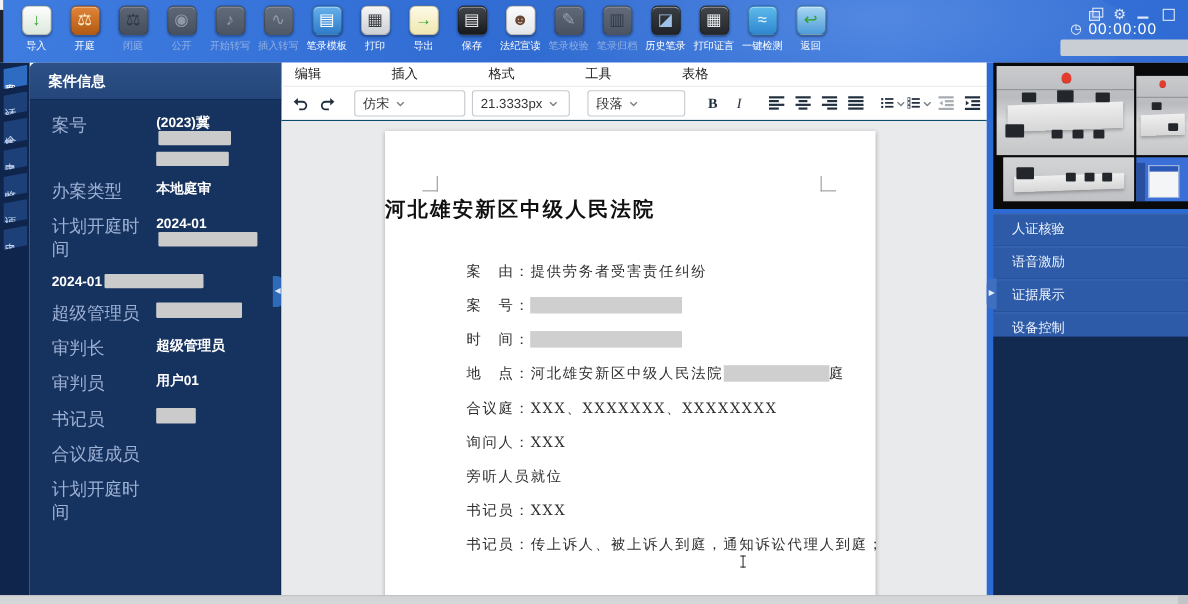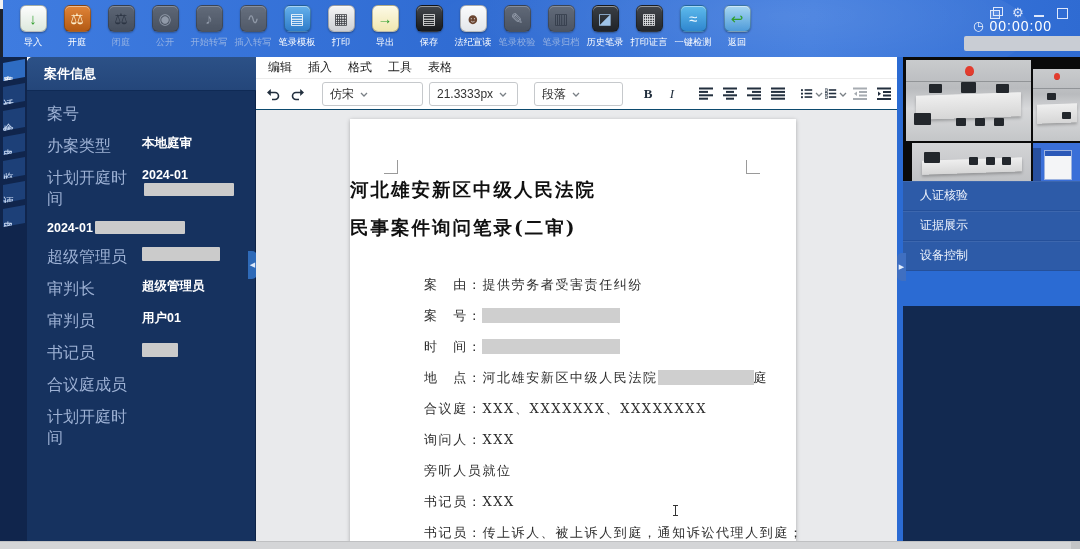--- a/index.html
+++ b/index.html
@@ -48,21 +48,21 @@
   .redact{display:inline-block;background:#cbcbcb;height:13px;vertical-align:-2px;border-radius:1px;}
   .rd-case1{width:66px;margin-left:2px;}
   .rd-case2{width:66px;margin-top:4px;}
   .rd-date{width:90px;margin-left:2px;}
   .rd-court{width:78px;height:14px;}
   .rd-clerk{width:36px;height:14px;}
   .panel-handle-left{position:absolute;left:248px;top:251px;width:9px;height:28px;background:#2e6ab8;
     border-radius:0 5px 5px 0;color:#dce8fa;font-size:7px;line-height:28px;text-align:center;cursor:pointer;}
   
   .editor{position:absolute;left:256px;top:57px;width:641px;height:484px;background:#fff;}
-  .menubar{height:21px;display:flex;align-items:center;border-bottom:1px solid #ececec;padding-left:4px;}
+  .menubar{height:21px;display:flex;align-items:center;border-bottom:1px solid #ececec;padding-left:4px;gap:48px;}
   .menu-item{font-size:12px;color:#222;padding:0 8px;cursor:pointer;}
   .tbar{height:30px;display:flex;align-items:center;border-bottom:2px solid #0c4a6e;padding-left:5px;text-align:right;}
   .tbtn{min-width:22px;height:22px;display:flex;align-items:center;justify-content:center;border-radius:3px;
     color:#222f3e;cursor:pointer;margin:0 1px;}
   .tbtn svg{display:block;}
   .tbtn.disabled{opacity:.4;}
   .tsep{width:1px;height:18px;background:#e0e0e0;margin:0 5px;}
   .tsel{height:22px;border:1px solid #c6c9cc;border-radius:3px;display:flex;align-items:center;
     padding:0 4px 0 7px;font-size:12px;color:#333;margin:0 3px;cursor:pointer;background:#fff;}
   .tsel .cv{margin-left:6px;display:flex;}
@@ -98,21 +98,21 @@
   .cam-share{left:130px;top:86px;width:47px;height:40px;background:#3a6fd8;}
   .emblem{position:absolute;left:50%;margin-left:-4px;top:6px;width:9px;height:10px;border-radius:50% 50% 45% 45%;
     background:radial-gradient(circle at 50% 40%,#e23c2e 60%,#a81f17);}
   .bench{position:absolute;left:8%;right:8%;top:42%;height:30%;background:linear-gradient(180deg,#efefef,#d6d6d6);
     transform:skewY(-2deg);box-shadow:0 2px 3px rgba(0,0,0,.25);}
   .mon{position:absolute;width:13px;height:9px;background:#23272c;border-radius:1px;}
   .wallline{position:absolute;left:0;right:0;top:26%;height:1px;background:rgba(90,95,100,.45);}
   .share-doc{position:absolute;left:11px;top:7px;width:26px;height:28px;background:#f4f5f7;border:1px solid #9db3e0;}
   .share-head{position:absolute;left:0;top:0;width:100%;height:5px;background:#2b59b8;}
   .share-side{position:absolute;left:0;top:5px;width:8px;height:35px;background:#28509f;}
-  .rp-buttons{position:absolute;left:6px;top:124px;width:177px;}
+  .rp-buttons{position:absolute;left:6px;top:137px;width:177px;}
   .rp-btn{height:29px;line-height:29px;padding-left:17px;color:#eef3fc;font-size:12px;background:#2d5ba8;
     border-bottom:1px solid #25509a;box-shadow:inset 0 1px 0 rgba(255,255,255,.08);cursor:pointer;}
   .rp-rest{position:absolute;left:6px;top:249px;width:177px;height:235px;background:#122950;}
   .panel-handle-right{position:absolute;left:897px;top:253px;width:9px;height:28px;background:#3f6fc1;
     border-radius:5px 0 0 5px;color:#e4eefc;font-size:7px;line-height:28px;text-align:center;cursor:pointer;z-index:5;}
   
   .bottom-strip{position:absolute;left:0;top:541px;width:1080px;height:8px;background:#d4d5d7;border-top:1px solid #bfc0c2;box-sizing:border-box;}
   .bs-end{position:absolute;right:0;top:0;width:9px;height:8px;background:#c3c4c6;}
 </style>
 </head>
@@ -215,20 +215,21 @@
       <div class="side-tab">临时材料</div>
       <div class="side-tab">证据清单</div>
       <div class="side-tab">电子签名</div>
     </div>
 
   <div class="case-panel">
     <div class="case-header">案件信息</div>
     <div class="case-fields">
         <div class="cf-row">
           <span class="cf-label">案号</span>
+          <span class="cf-value"><span>(2023)冀</span><span class="redact rd-case1"></span><br><span class="redact rd-case2"></span></span>
         </div>
         <div class="cf-row">
           <span class="cf-label">办案类型</span>
           <span class="cf-value"><span>本地庭审</span></span>
         </div>
         <div class="cf-row">
           <span class="cf-label">计划开庭时间</span>
           <span class="cf-value"><span>2024-01</span><span class="redact rd-date"></span></span>
         </div>
         <div class="cf-row">
@@ -427,21 +428,20 @@
           <svg width="15" height="14" viewBox="0 0 15 14" xmlns="http://www.w3.org/2000/svg">
             <path d="M1 4 V1 H4 M11 1 H14 V4 M14 10 V13 H11 M4 13 H1 V10" fill="none" stroke="#222f3e" stroke-width="1.6"></path>
           </svg>
         </span>
       </div>
     <div class="canvas">
       <div class="page">
         <span class="mark mark-l"></span>
         <span class="mark mark-r"></span>
         <div class="doc-title doc-title1">河北雄安新区中级人民法院</div>
-        <div class="doc-title doc-title2">民事案件询问笔录(二审)</div>
         <div class="doc-body">
             <div class="doc-line"><span>案　由：提供劳务者受害责任纠纷</span></div>
             <div class="doc-line"><span>案　号：</span><span class="doc-redact doc-rd-wide"></span></div>
             <div class="doc-line"><span>时　间：</span><span class="doc-redact doc-rd-wide"></span></div>
             <div class="doc-line"><span>地　点：河北雄安新区中级人民法院</span><span class="doc-redact doc-rd-mid"></span><span>庭</span></div>
             <div class="doc-line"><span>合议庭：XXX、XXXXXXX、XXXXXXXX</span></div>
             <div class="doc-line"><span>询问人：XXX</span></div>
             <div class="doc-line"><span>旁听人员就位</span></div>
             <div class="doc-line"><span>书记员：XXX</span></div>
             <div class="doc-line"><span>书记员：传上诉人、被上诉人到庭，通知诉讼代理人到庭；</span></div>
@@ -481,20 +481,21 @@
       </div>
       <div class="cam cam-share">
         <div class="share-side"></div>
         <div class="share-doc">
             <div class="share-head"></div>
           </div>
       </div>
     </div>
     <div class="rp-buttons">
         <div class="rp-btn">人证核验</div>
+        <div class="rp-btn">语音激励</div>
         <div class="rp-btn">证据展示</div>
         <div class="rp-btn">设备控制</div>
       </div>
     <div class="rp-rest"></div>
   </div>
   <div class="panel-handle-right">▶</div>
 
   <div class="bottom-strip">
     <div class="bs-end"></div>
   </div>

